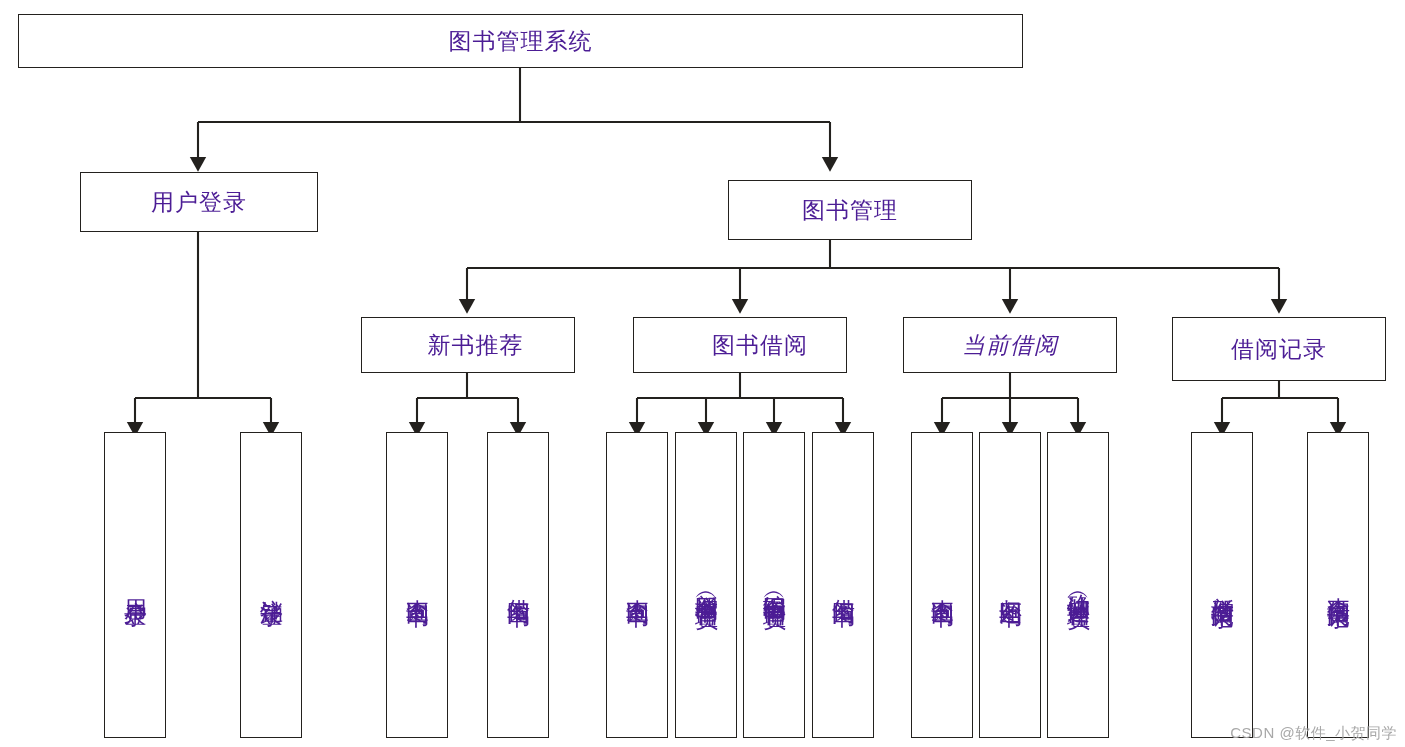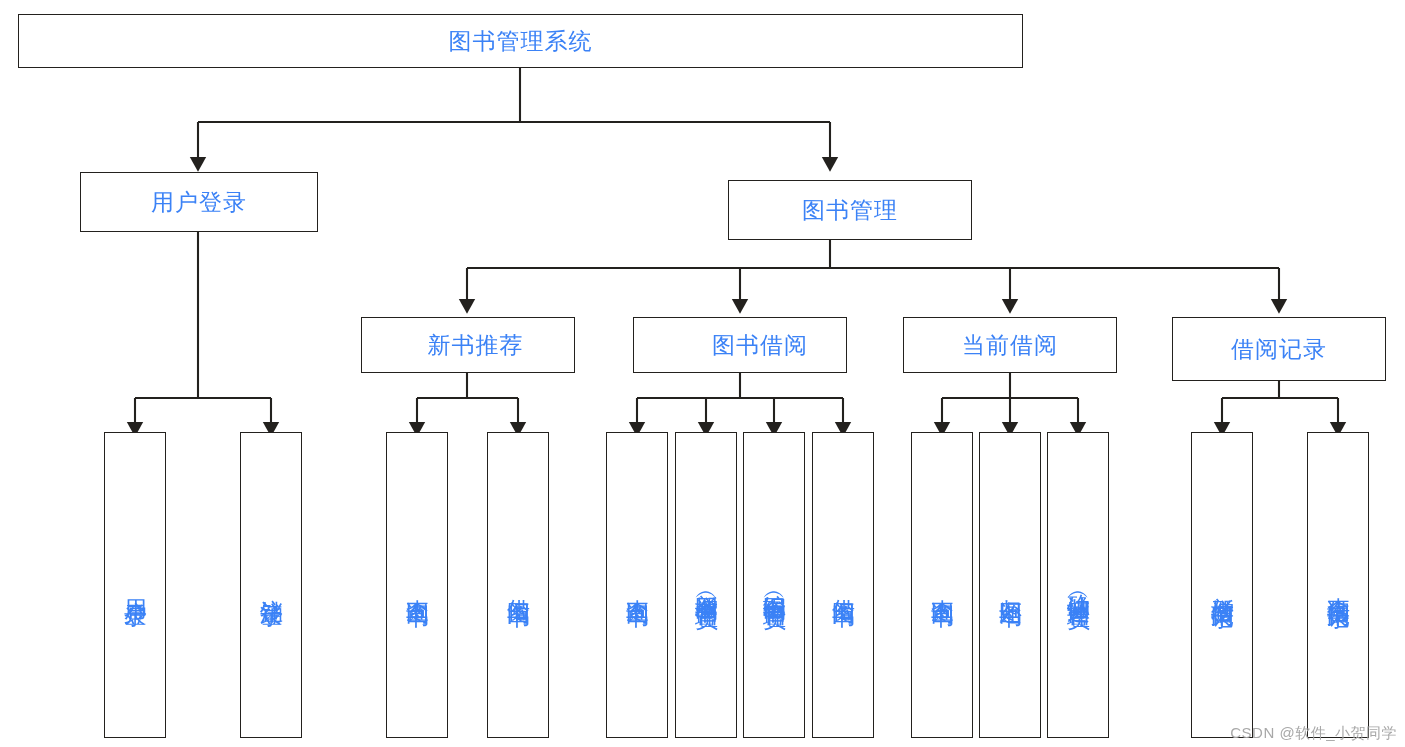--- a/index.html
+++ b/index.html
@@ -21,21 +21,21 @@
     width: 1405px; height: 747px;
     pointer-events: none;
   }
   .node {
     position: absolute;
     border: 1.6px solid #23211e;
     background: #ffffff;
     display: flex;
     align-items: center;
     justify-content: center;
-    color: #3b82f6;
+    color: #4c1d95;
   }
   .node.horiz {
     font-size: 23px;
     letter-spacing: 1px;
   }
   .node.vert {
     writing-mode: vertical-rl;
     text-orientation: upright;
     font-size: 23px;
     line-height: 1.12;
@@ -124,21 +124,21 @@
   <div class="node horiz" style="left:712px; top:180px; width:244px; height:60px;margin-left:16px;">
     <span>图书管理</span>
   </div>
 
   <div class="node horiz" style="left:361px; top:317px; width:214px; height:56px;padding-left:15px;">
     <span>新书推荐</span>
   </div>
   <div class="node horiz" style="left:633px; top:317px; width:214px; height:56px;padding-left:40px;">
     <span>图书借阅</span>
   </div>
-  <div class="node horiz" style="left:903px; top:317px; width:214px; height:56px;">
+  <div class="node horiz" style="left:903px; top:317px; width:214px; height:56px;font-style:italic;">
     <span>当前借阅</span>
   </div>
   <div class="node horiz" style="left:1172px; top:317px; width:214px; height:64px;">
     <span>借阅记录</span>
   </div>
 
   <div class="node vert" style="left:104px; top:432px; width:62px; height:306px;">
     <span>用户登录</span>
   </div>
   <div class="node vert" style="left:240px; top:432px; width:62px; height:306px;">

